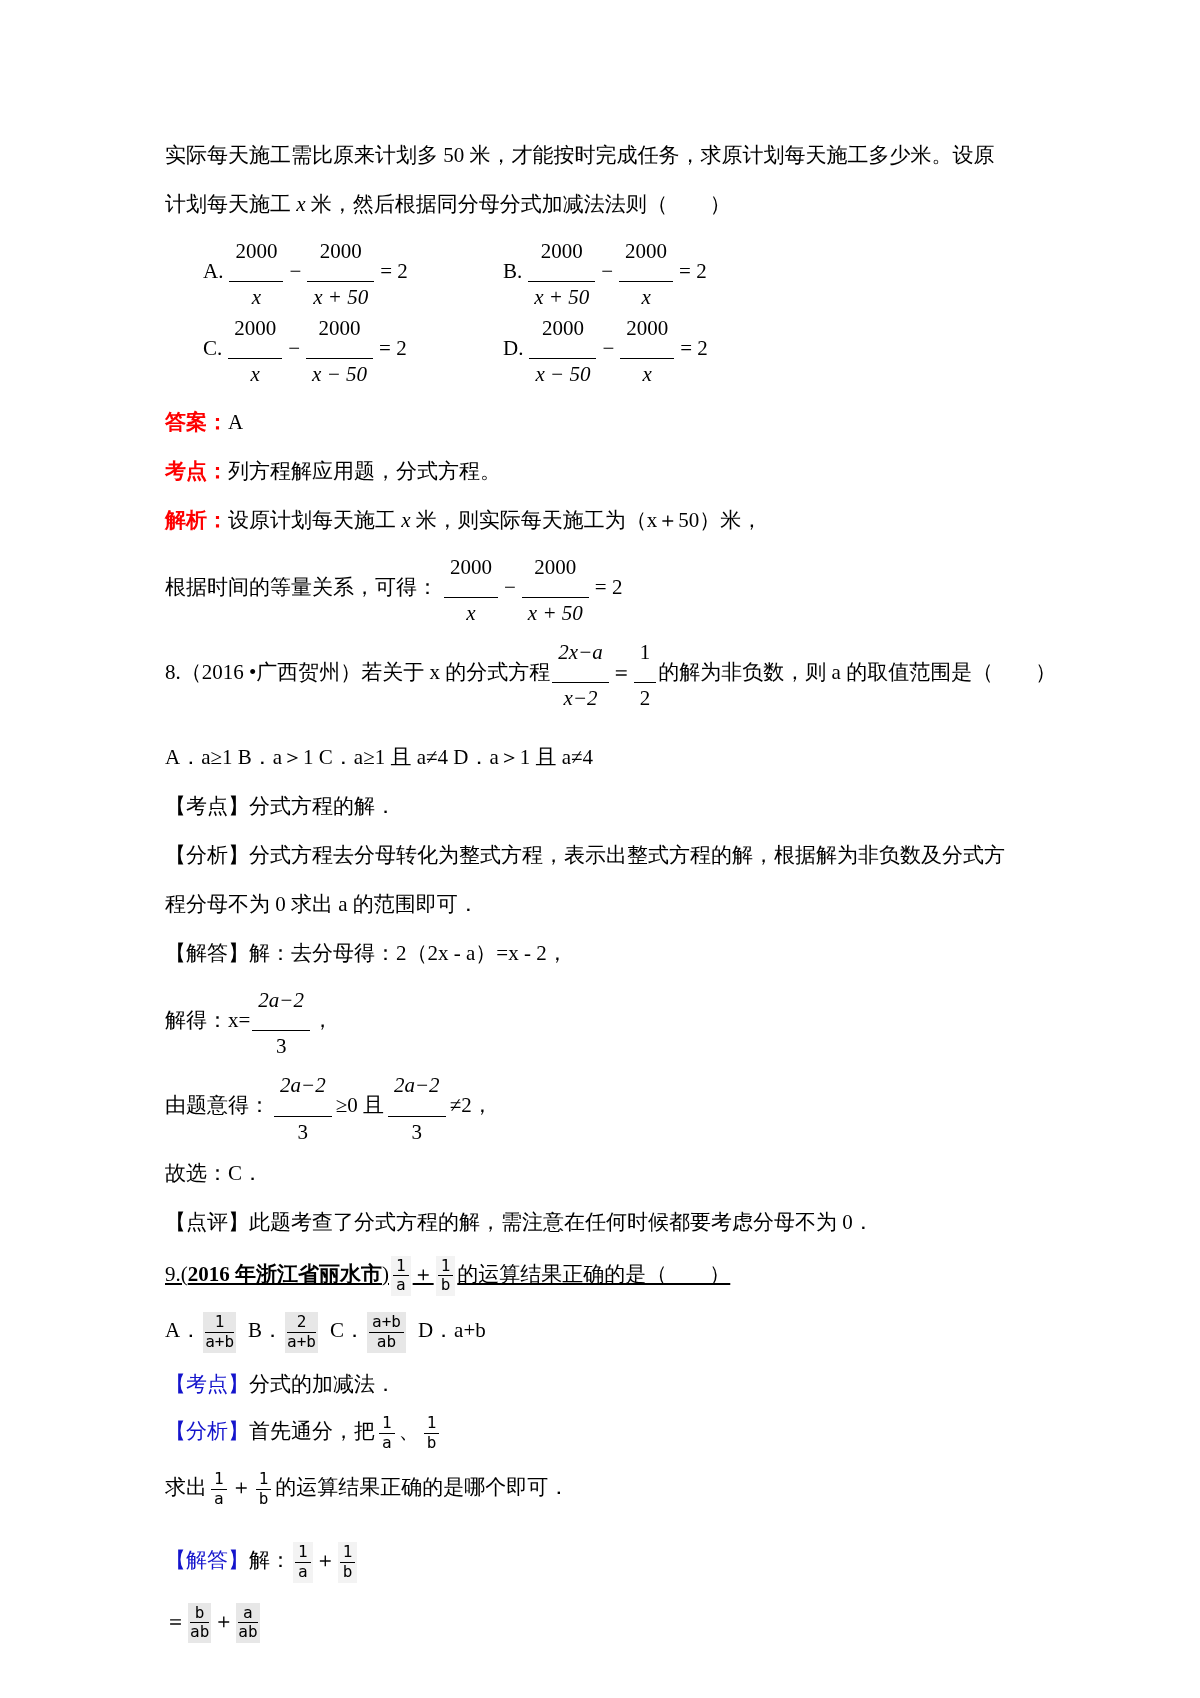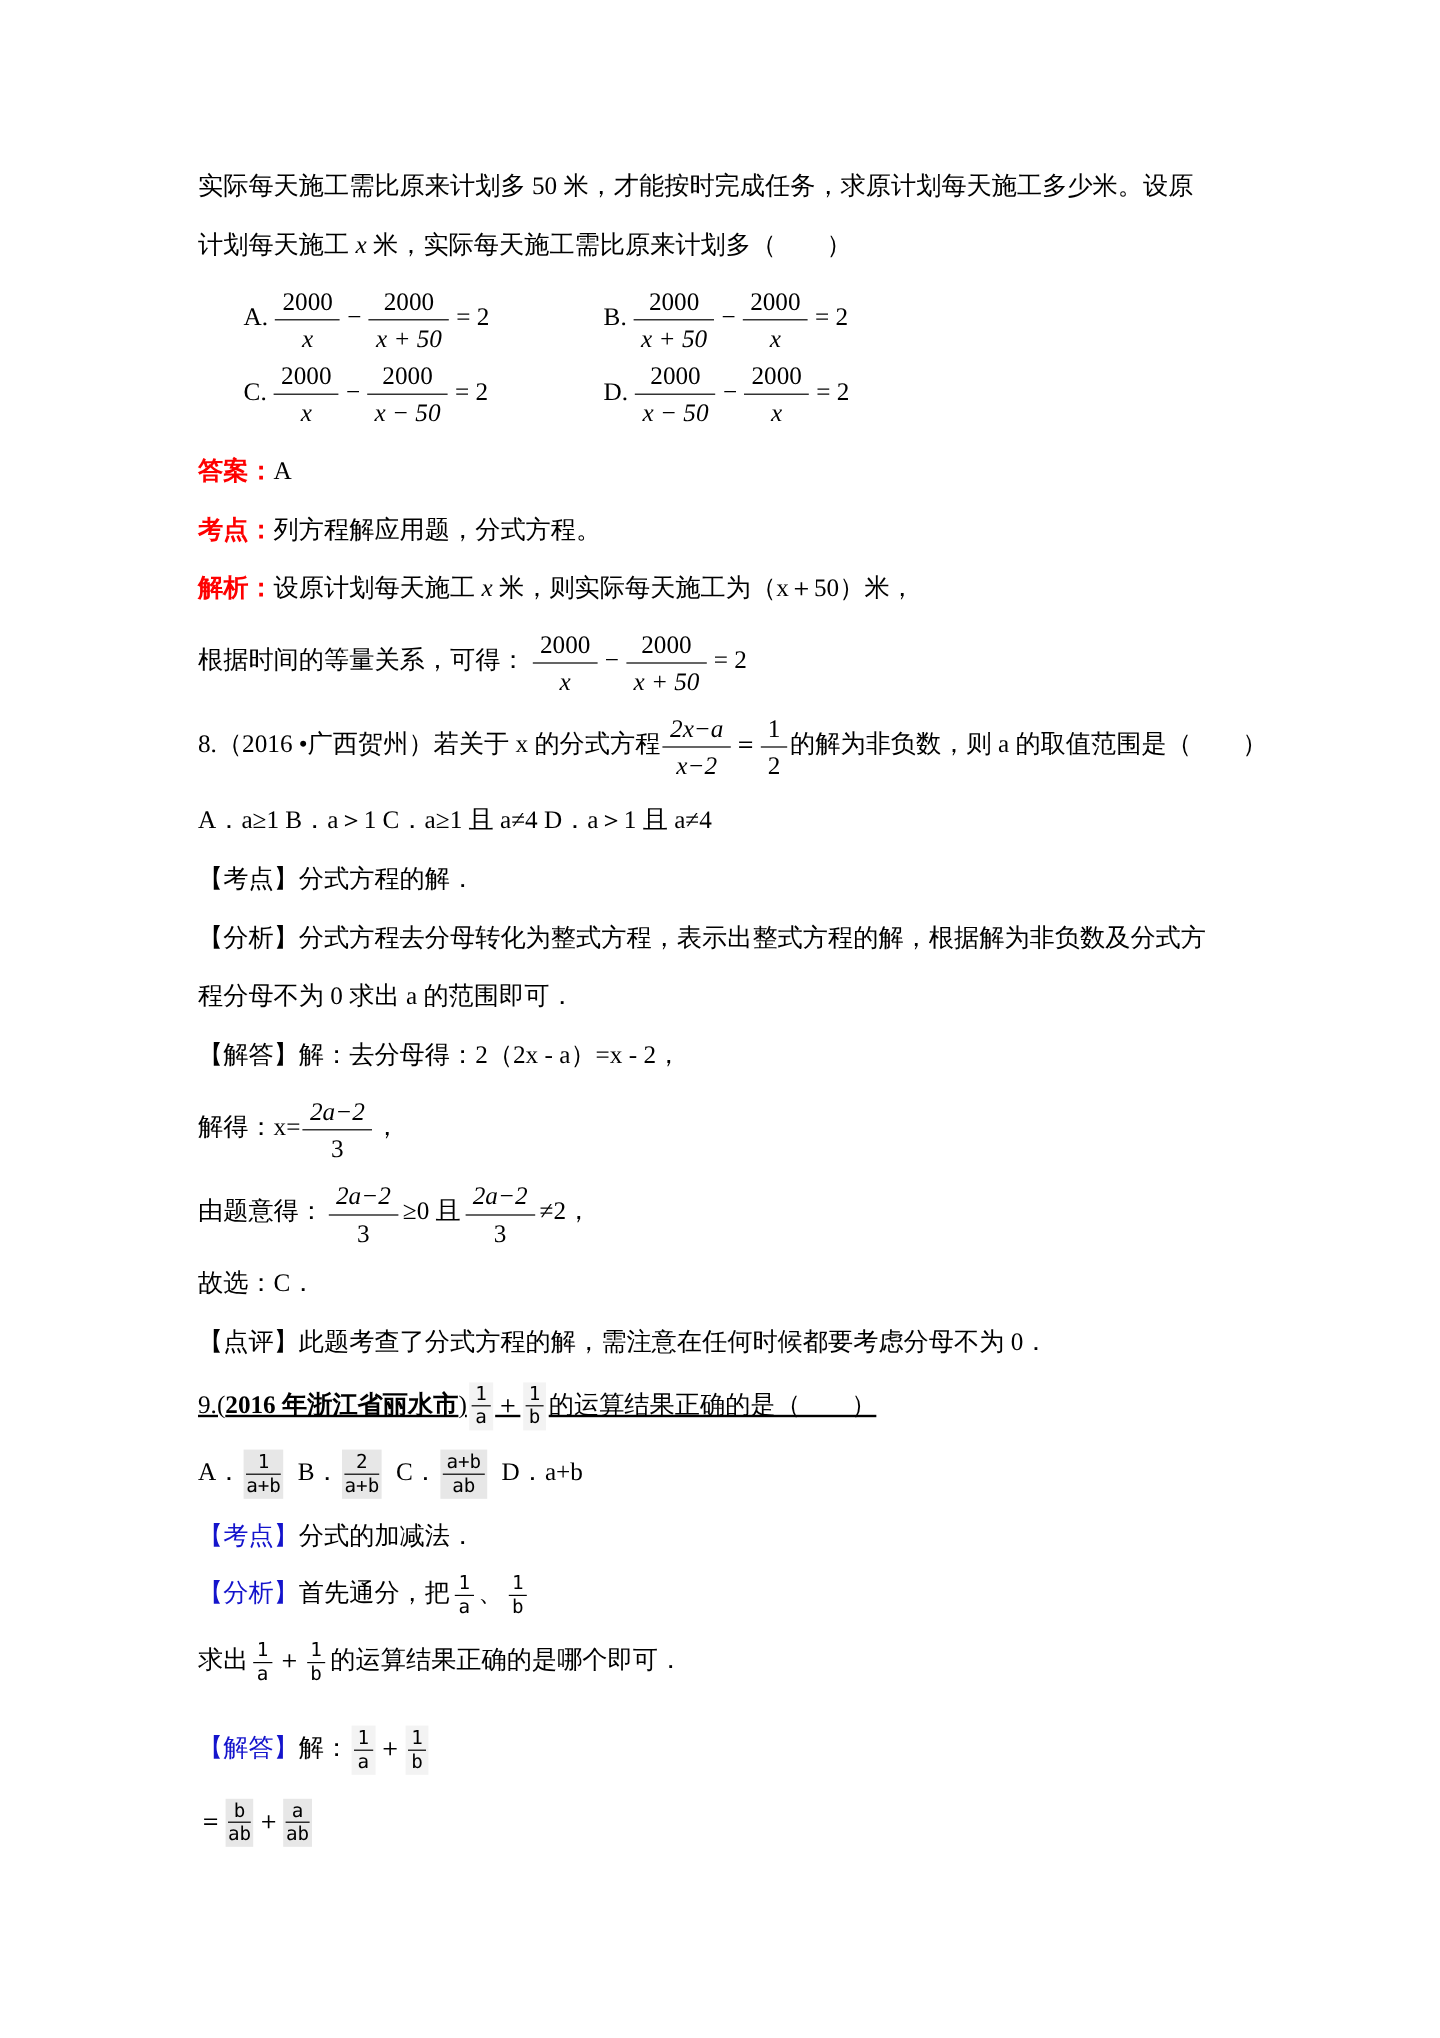--- a/index.html
+++ b/index.html
@@ -10,21 +10,21 @@
   }
   .page{position:relative;width:870px;margin:0 auto;padding-top:140px;}
   .line{line-height:30px;margin:0 0 19px 0;white-space:nowrap;}
   .eqline{margin:0 0 14px 0;white-space:nowrap;}
   .red{color:#fe0000;font-weight:bold;}
   .blue{color:#1414cc;}
   .bold{font-weight:bold;}
   .it{font-style:italic;}
   
   .mfrac{display:inline-block;text-align:center;vertical-align:middle;margin:0 6px;line-height:1.15;}
-  .mfrac .n{display:block;border-bottom:1.6px solid #000;padding:1px 6px 3px;}
+  .mfrac .n{display:block;border-bottom:1.6px solid #000;padding:1px 6px 18px;}
   .mfrac .d{display:block;padding:3px 6px 0;}
   .mfrac .it-part{font-style:italic;}
   
   .gfrac{display:inline-block;text-align:center;vertical-align:middle;
          font-family:"DejaVu Sans Mono",monospace;font-size:16px;line-height:1.05;
          margin:0 2px;padding:2px 2px;}
   .gfrac .n{display:block;border-bottom:1.2px solid #000;padding:0 3px 1px;}
   .gfrac .d{display:block;padding-top:1px;}
   .gbg{background:#e7e7e7;}
   .lbg{background:#f3f3f3;}
@@ -33,21 +33,21 @@
   .optrow{display:flex;margin-bottom:6px;}
   .optcell{width:300px;white-space:nowrap;}
   .gap{display:inline-block;}
 </style>
 </head>
 <body>
 
 <div class="page">
 
   <p class="line">实际每天施工需比原来计划多 50 米，才能按时完成任务，求原计划每天施工多少米。设原</p>
-  <p class="line"><span>计划每天施工 </span><span class="it">x</span><span> 米，实际每天施工需比原来计划多（　　）</span></p>
+  <p class="line"><span>计划每天施工 </span><span class="it">x</span><span> 米，然后根据同分母分式加减法法则（　　）</span></p>
 
   <div class="optgrid">
     <div class="optrow">
       <div class="optcell">
         <span>A.</span><span class="mfrac"><span class="n">2000</span><span class="d it-part">x</span></span><span>−</span><span class="mfrac"><span class="n">2000</span><span class="d it-part">x + 50</span></span><span>= 2</span>
       </div>
       <div class="optcell">
         <span>B.</span><span class="mfrac"><span class="n">2000</span><span class="d it-part">x + 50</span></span><span>−</span><span class="mfrac"><span class="n">2000</span><span class="d it-part">x</span></span><span>= 2</span>
       </div>
     </div>
@@ -60,21 +60,21 @@
       </div>
     </div>
   </div>
 
   <p class="line"><span class="red">答案：</span><span>A</span></p>
   <p class="line"><span class="red">考点：</span><span>列方程解应用题，分式方程。</span></p>
   <p class="line"><span class="red">解析：</span><span>设原计划每天施工 </span><span class="it">x</span><span> 米，则实际每天施工为（x＋50）米，</span></p>
 
   <p class="eqline"><span>根据时间的等量关系，可得：</span><span class="mfrac"><span class="n">2000</span><span class="d it-part">x</span></span><span>−</span><span class="mfrac"><span class="n">2000</span><span class="d it-part">x + 50</span></span><span>= 2</span></p>
 
-  <p class="eqline" style="margin-bottom:18px;"><span>8.（2016 •广西贺州）若关于 x 的分式方程</span><span class="mfrac it-part" style="margin:0 2px;"><span class="n it">2x−a</span><span class="d it">x−2</span></span><span>＝</span><span class="mfrac" style="margin:0 2px;"><span class="n">1</span><span class="d">2</span></span><span>的解为非负数，则 a 的取值范围是（　　）</span></p>
+  <p class="eqline" style="margin-bottom:32px;"><span>8.（2016 •广西贺州）若关于 x 的分式方程</span><span class="mfrac it-part" style="margin:0 2px;"><span class="n it">2x−a</span><span class="d it">x−2</span></span><span>＝</span><span class="mfrac" style="margin:0 2px;"><span class="n">1</span><span class="d">2</span></span><span>的解为非负数，则 a 的取值范围是（　　）</span></p>
 
   <p class="line">A．a≥1 B．a＞1 C．a≥1 且 a≠4 D．a＞1 且 a≠4</p>
   <p class="line">【考点】分式方程的解．</p>
   <p class="line">【分析】分式方程去分母转化为整式方程，表示出整式方程的解，根据解为非负数及分式方</p>
   <p class="line">程分母不为 0 求出 a 的范围即可．</p>
   <p class="line">【解答】解：去分母得：2（2x - a）=x - 2，</p>
 
   <p class="eqline"><span>解得：x=</span><span class="mfrac" style="margin:0 2px;"><span class="n it">2a−2</span><span class="d">3</span></span><span>，</span></p>
 
   <p class="eqline"><span>由题意得：</span><span class="mfrac" style="margin:0 4px;"><span class="n it">2a−2</span><span class="d">3</span></span><span>≥0 且</span><span class="mfrac" style="margin:0 4px;"><span class="n it">2a−2</span><span class="d">3</span></span><span>≠2，</span></p>

